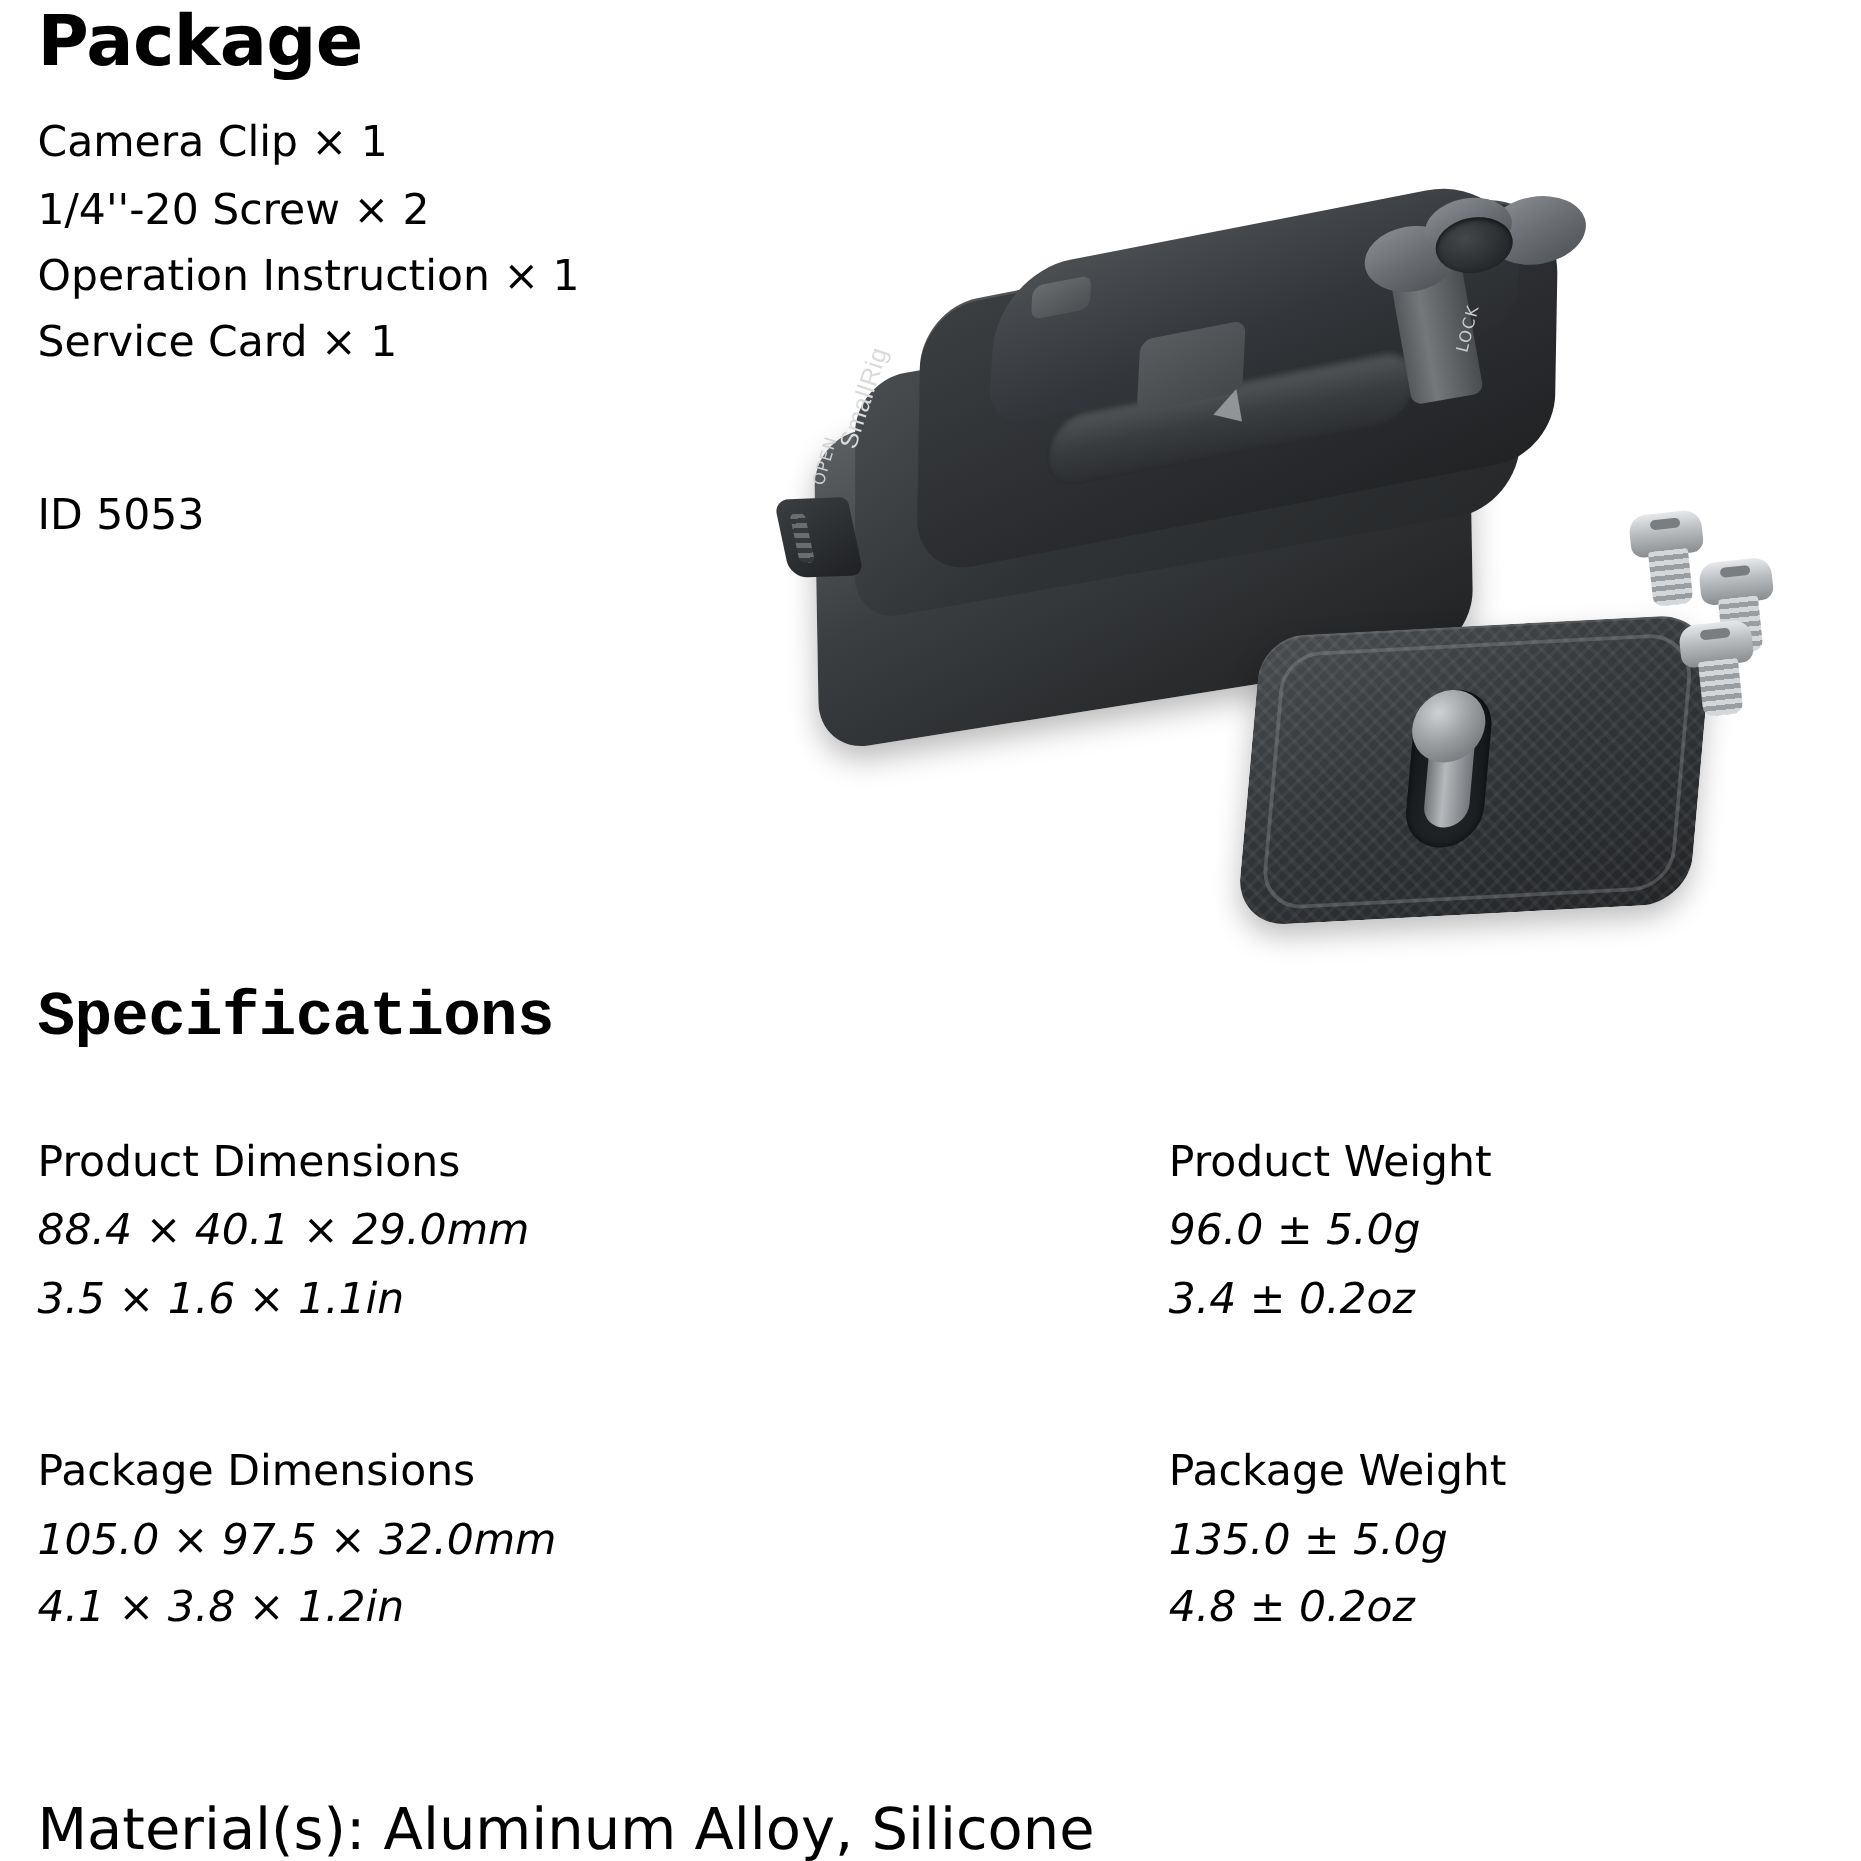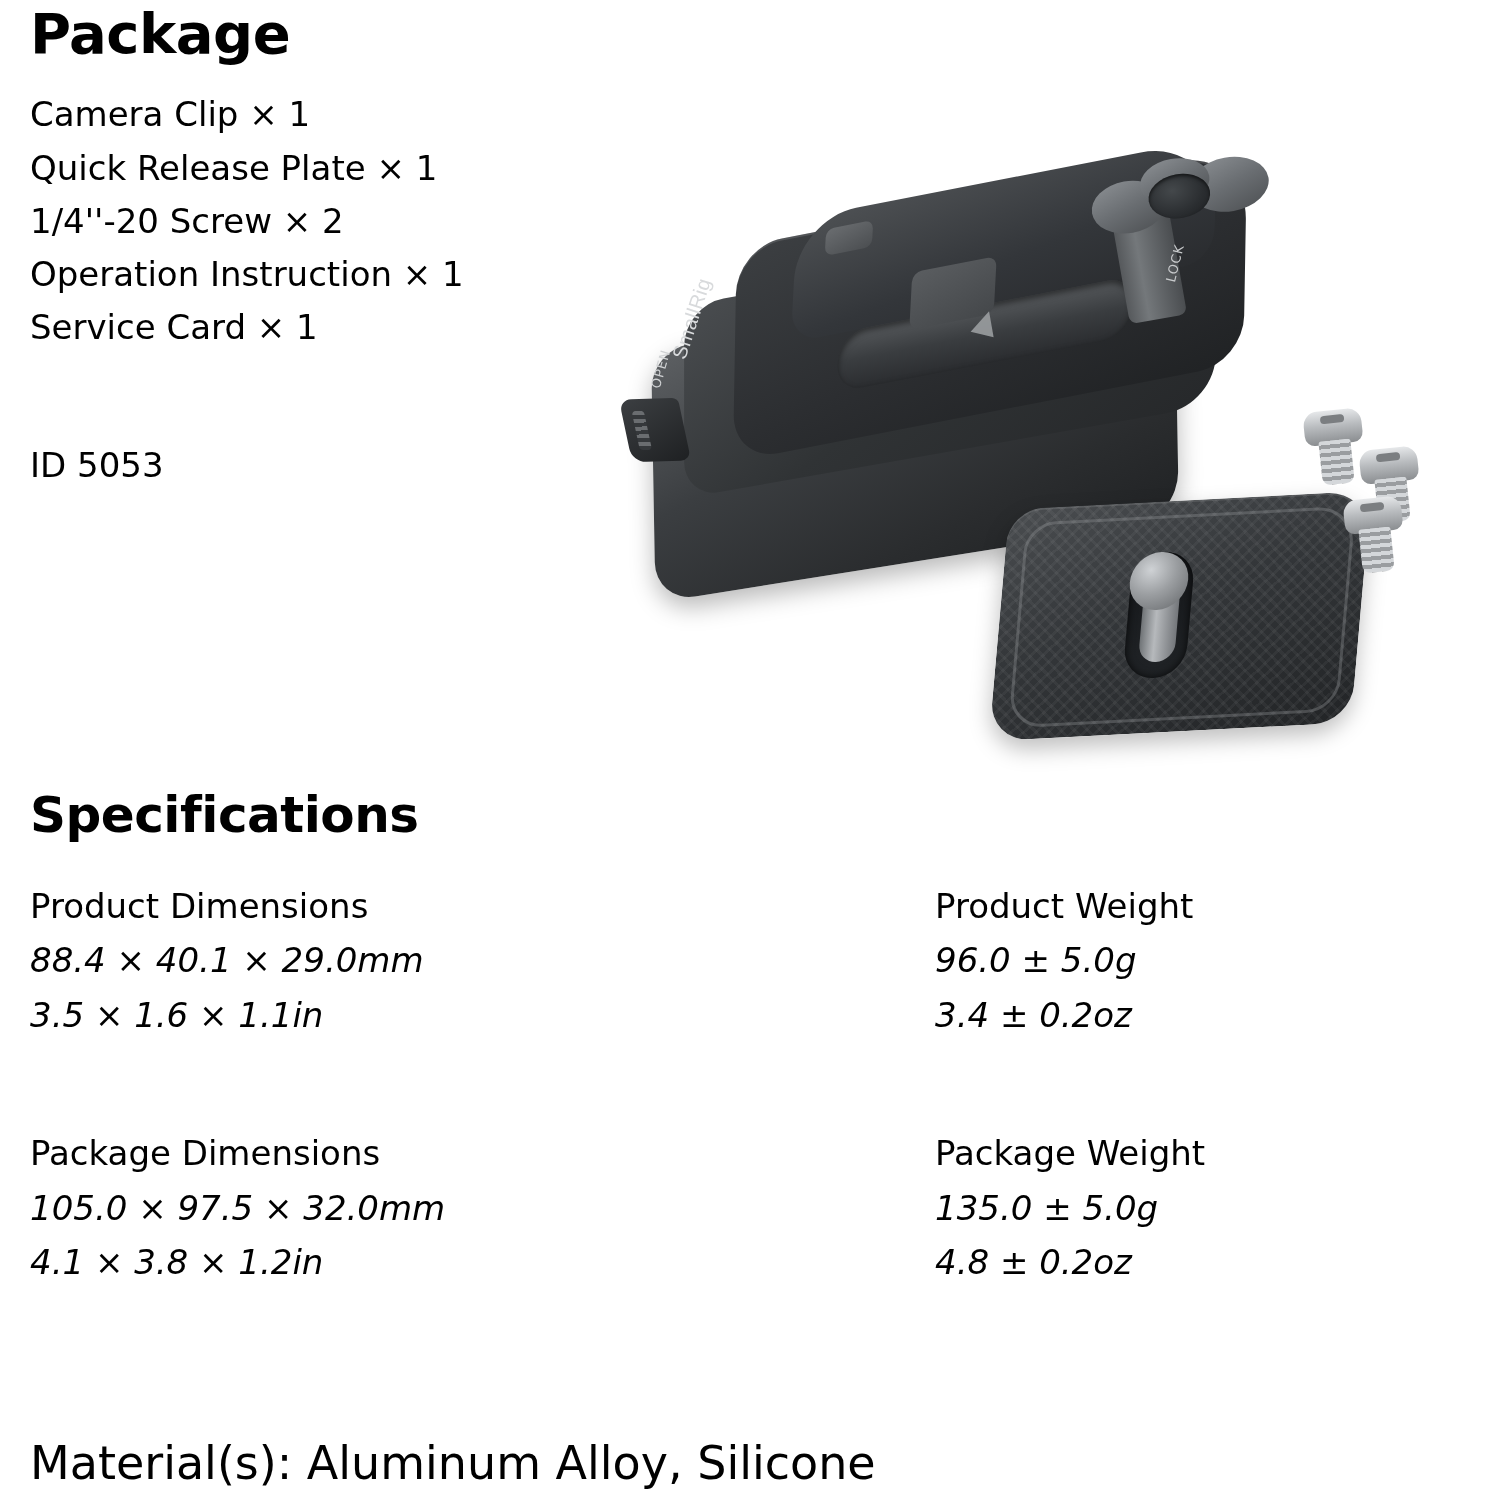--- a/index.html
+++ b/index.html
@@ -54,21 +54,22 @@
   .specs-section {
     position: absolute;
     left: 30px;
     top: 786px;
     width: 1430px;
   }
   .specs-title {
     font-size: 50px;
     font-weight: bold;
     letter-spacing: -0.5px;
-    margin: 0 0 35px 0;
+    margin: 0 0 60px 0;
+    font-family: Liberation Mono, monospace;
   }
   .spec-grid {
     display: grid;
     grid-template-columns: 905px auto;
     row-gap: 84px;
   }
   .spec-block .spec-label {
     font-size: 34px;
     line-height: 1.6;
   }
@@ -398,21 +399,20 @@
 </style>
 </head>
 <body>
 
 <div class="page">
 
   <section class="package-section">
     <h1 class="h-title">Package</h1>
     <ul class="pkg-list">
       <li>Camera Clip × 1</li>
-      <li>Quick Release Plate × 1</li>
       <li>1/4''-20 Screw × 2</li>
       <li>Operation Instruction × 1</li>
       <li>Service Card × 1</li>
     </ul>
     <div class="id-line">ID 5053</div>
   </section>
 
   <div class="photo">
 
     <div class="clip-wrap">

